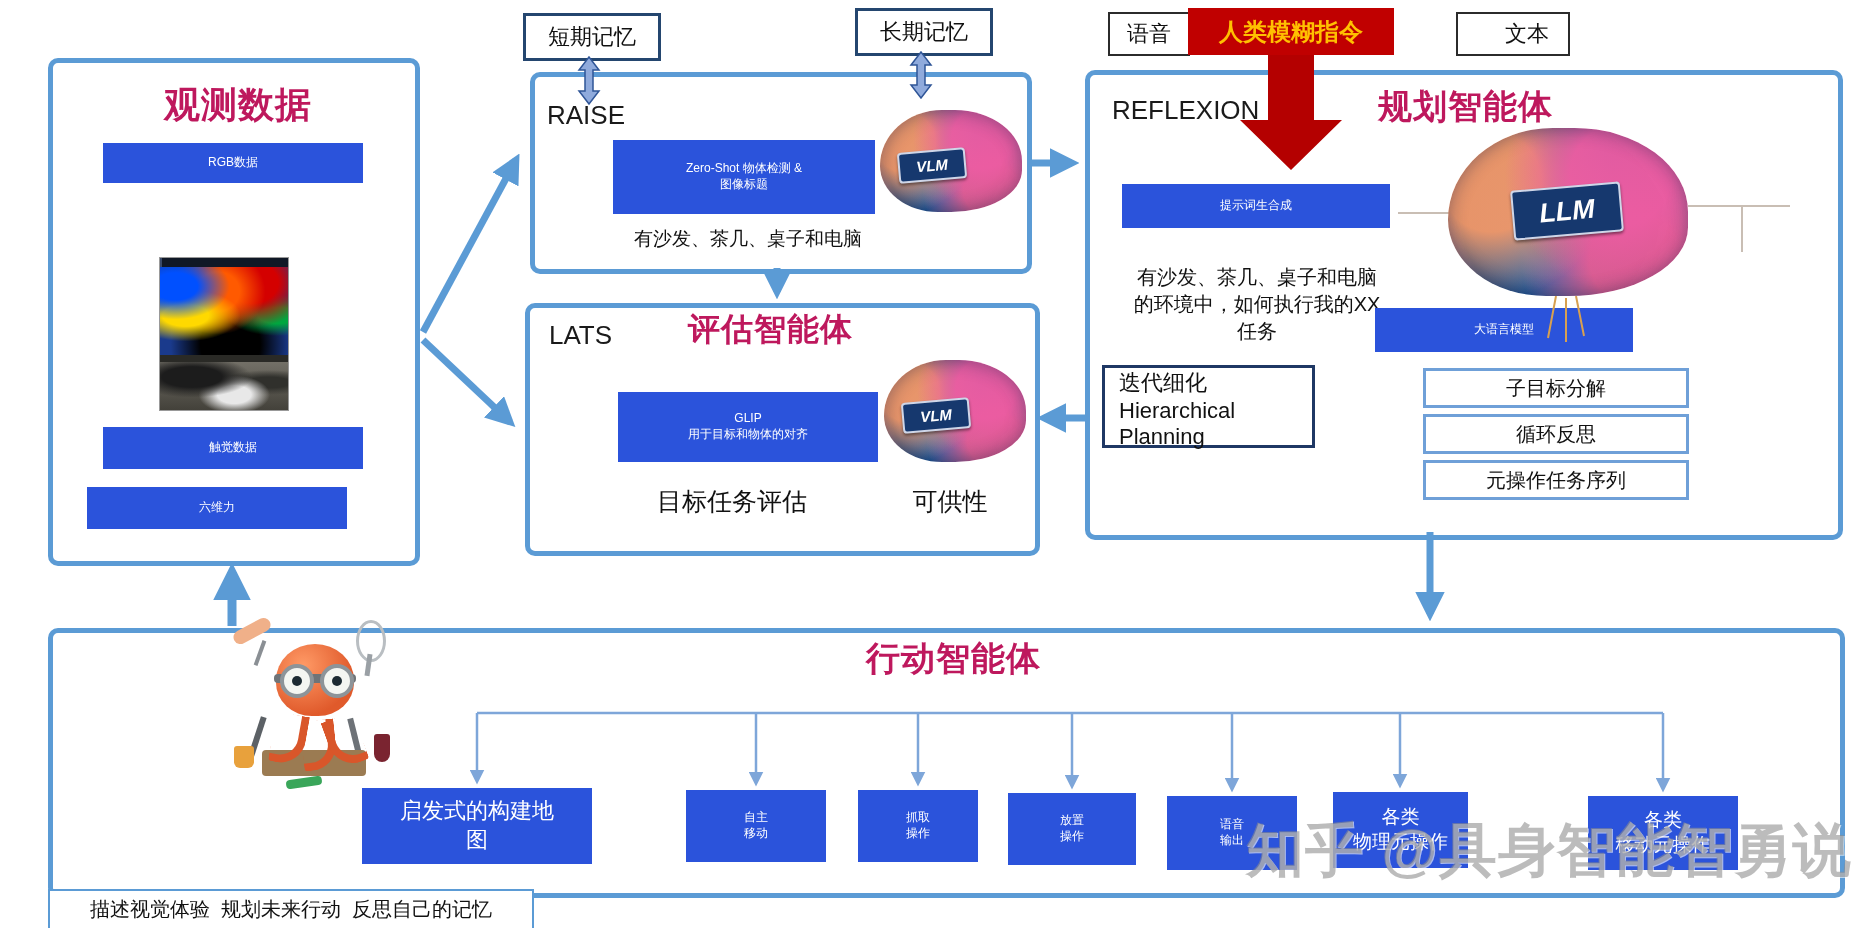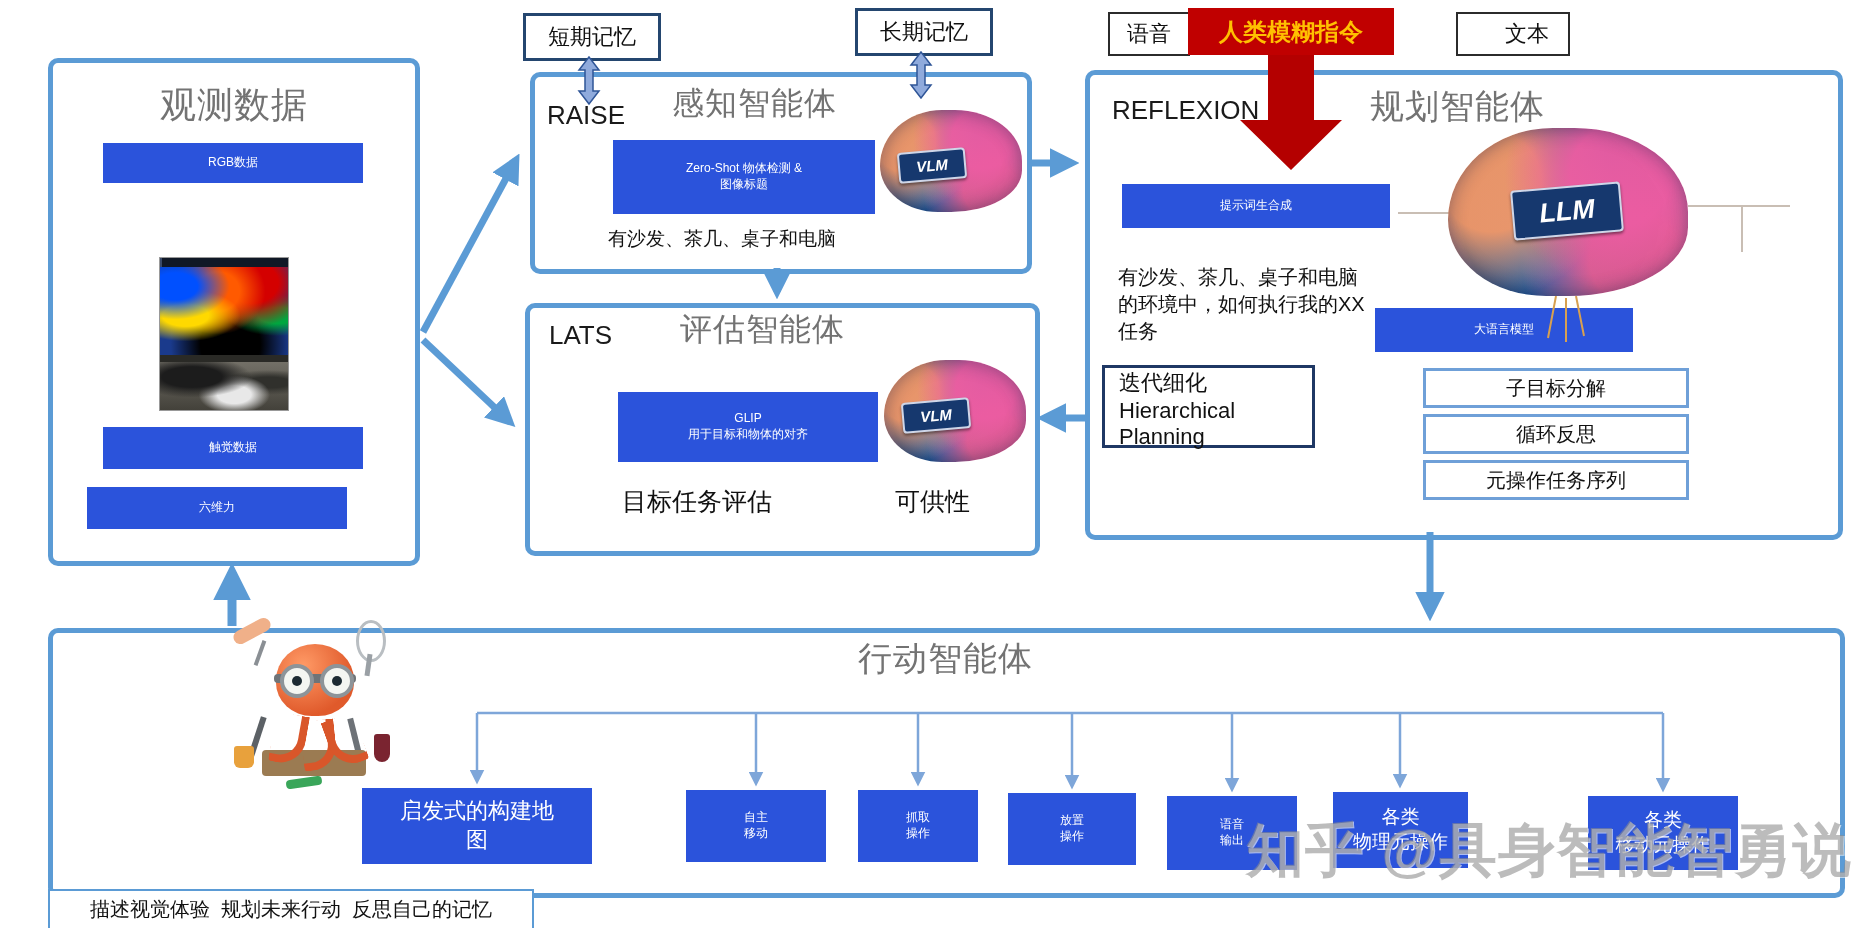--- a/index.html
+++ b/index.html
@@ -14,23 +14,23 @@
            text-align:center;font-size:12px;font-weight:500;line-height:1.3;white-space:pre-wrap;}
   
   .navybox{position:absolute;background:#fff;border:3px solid #24466F;display:flex;align-items:center;justify-content:center;
            font-size:22px;}
   .blackbox{position:absolute;background:#fff;border:2px solid #2b2b2b;display:flex;align-items:center;justify-content:center;
            font-size:22px;}
   .redbox{position:absolute;background:#C00000;color:#FFC000;display:flex;align-items:center;justify-content:center;
            font-size:24px;font-weight:700;}
   .subbox{position:absolute;background:#fff;border:3px solid #6FA0D8;display:flex;align-items:center;justify-content:center;
            font-size:20px;}
-  .title{position:absolute;font-weight:400;color:#737373;letter-spacing:1px;}
+  .title{position:absolute;font-weight:700;color:#be185d;letter-spacing:1px;padding-left:8px;}
   .tag{position:absolute;font-size:26px;color:#1a1a1a;}
-  .caption{position:absolute;font-size:19px;color:#111;}
+  .caption{position:absolute;font-size:19px;color:#111;text-align:center;}
   
   .brain{position:absolute;border-radius:48% 52% 55% 45% / 60% 55% 45% 50%;
     background:
       radial-gradient(circle at 72% 28%, rgba(236,92,162,.95) 0 24%, transparent 55%),
       radial-gradient(circle at 18% 32%, rgba(242,152,104,.95) 0 22%, transparent 52%),
       radial-gradient(circle at 78% 78%, rgba(232,92,142,.9) 0 20%, transparent 50%),
       radial-gradient(circle at 45% 55%, #2e6db4 0 28%, #1d4e86 58%, rgba(150,70,140,.75) 82%, rgba(236,120,170,.6) 100%);
     box-shadow:inset 0 0 18px rgba(20,30,70,.45);}
   .chip{position:absolute;background:#16386e;border:2px solid #cfd6e8;color:#fff;font-weight:700;font-style:italic;
         display:flex;align-items:center;justify-content:center;border-radius:4px;transform:rotate(-5deg);
@@ -158,21 +158,20 @@
   </div>
   <div class="bluebtn" style="left:103px;top:427px;width:260px;height:42px;">
     <span>触觉数据</span>
   </div>
   <div class="bluebtn" style="left:87px;top:487px;width:260px;height:42px;">
     <span>六维力</span>
   </div>
 
   <div class="agent-box" style="left:530px;top:72px;width:492px;height:192px;"></div>
   <div class="tag" style="left:547px;top:100px;">RAISE</div>
-  <div class="title" style="left:672px;top:82px;font-size:32px;">感知智能体</div>
   <div class="bluebtn" style="left:613px;top:140px;width:262px;height:74px;">
     <span class="pre">Zero-Shot 物体检测 &amp;
 图像标题</span>
   </div>
   <div class="caption" style="left:608px;top:226px;width:280px;">有沙发、茶几、桌子和电脑</div>
   <div class="brain z5" style="left:880px;top:110px;width:142px;height:102px;"></div>
   <div class="chip z6" style="left:898px;top:150px;width:64px;height:27px;font-size:15px;">
     <span>VLM</span>
   </div>
 

